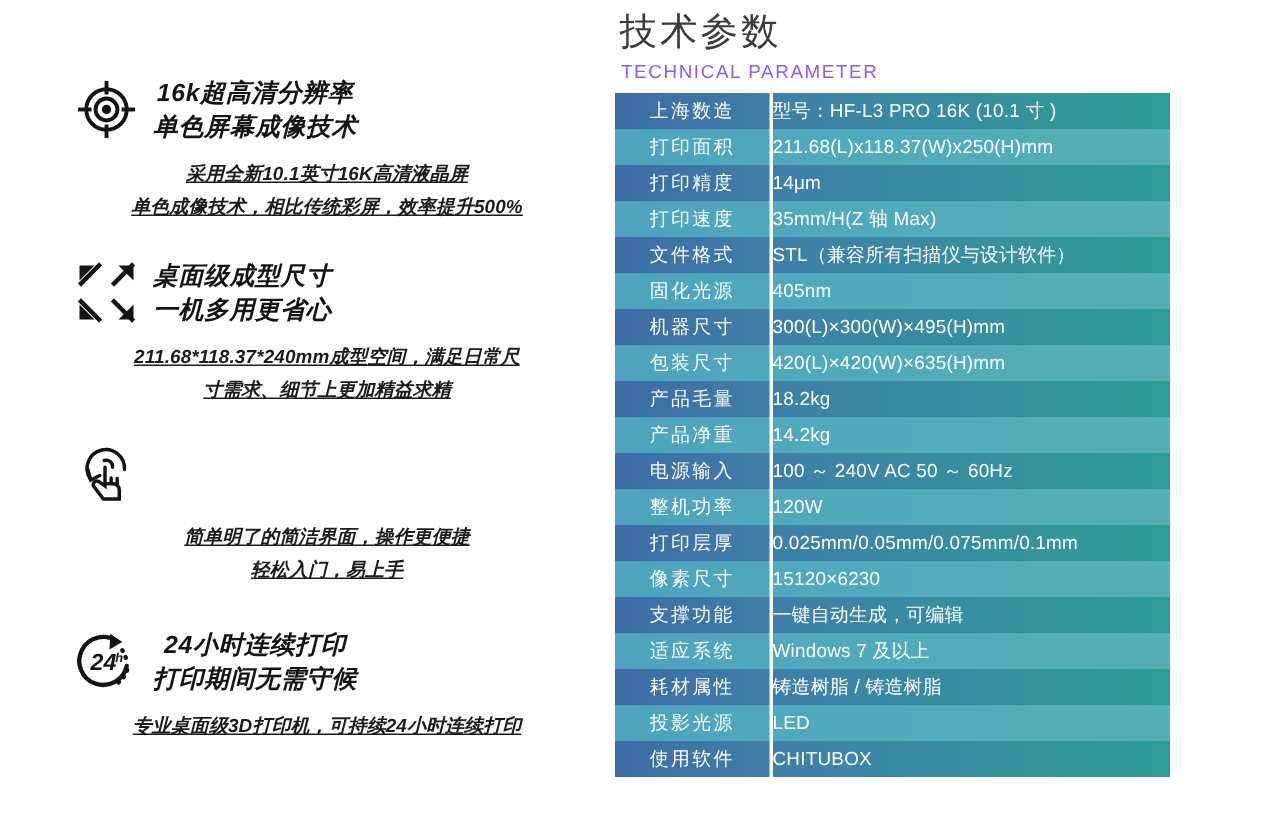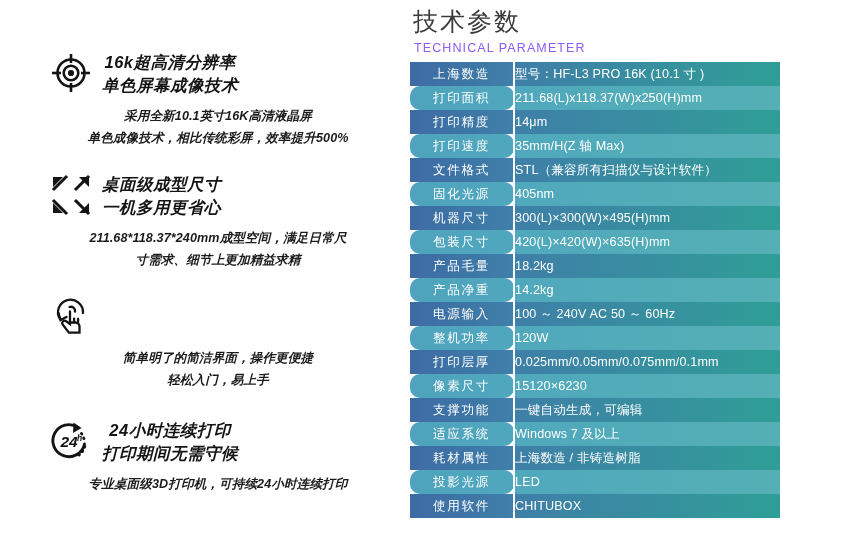--- a/index.html
+++ b/index.html
@@ -54,20 +54,21 @@
   }
   .feature-desc {
     font-size: 12.6px;
     line-height: 22px;
     font-style: italic;
     font-weight: bold;
     color: #1c1c1c;
     letter-spacing: 0.1px;
     margin-top: 8px;
     white-space: pre-line;
+    text-decoration: underline;
   }
   .f0 { top: 50px; }
   .f1 { top: 172px; }
   .f2 { top: 293px; }
   .f3 { top: 418px; }
 
   
   #spec-panel {
     position: absolute;
     left: 410px;
@@ -120,21 +121,21 @@
     border-right: 2px solid #fbfdfd;
   }
   td.v {
     padding-left: 9px;
     letter-spacing: 0.15px;
   }
   
   tr.rowA td.k { background: linear-gradient(to right, #3d6ba4, #3f7fa8); }
   tr.rowA td.v { background: linear-gradient(to right, #3f7fa8, #2f9e96); }
   
-  tr.rowB td.k { background: linear-gradient(to right, #4fa3bd, #4fa7bd); border-radius: 10px; }
+  tr.rowB td.k { background: linear-gradient(to right, #4fa3bd, #4fa7bd); }
   tr.rowB td.v { background: linear-gradient(to right, #50a8bd, #54b0b4); }
 </style>
 </head>
 <body>
 
 <div id="features">
 
   <div class="feature f0">
     <div class="feature-head">
       <span class="feature-icon">
@@ -285,21 +286,21 @@
         <tr class="rowA">
           <td class="k">支撑功能</td>
           <td class="v">一键自动生成，可编辑</td>
         </tr>
         <tr class="rowB">
           <td class="k">适应系统</td>
           <td class="v">Windows 7 及以上</td>
         </tr>
         <tr class="rowA">
           <td class="k">耗材属性</td>
-          <td class="v">上海数造 / 非铸造树脂</td>
+          <td class="v">铸造树脂 / 铸造树脂</td>
         </tr>
         <tr class="rowB">
           <td class="k">投影光源</td>
           <td class="v">LED</td>
         </tr>
         <tr class="rowA">
           <td class="k">使用软件</td>
           <td class="v">CHITUBOX</td>
         </tr>
       </tbody>

